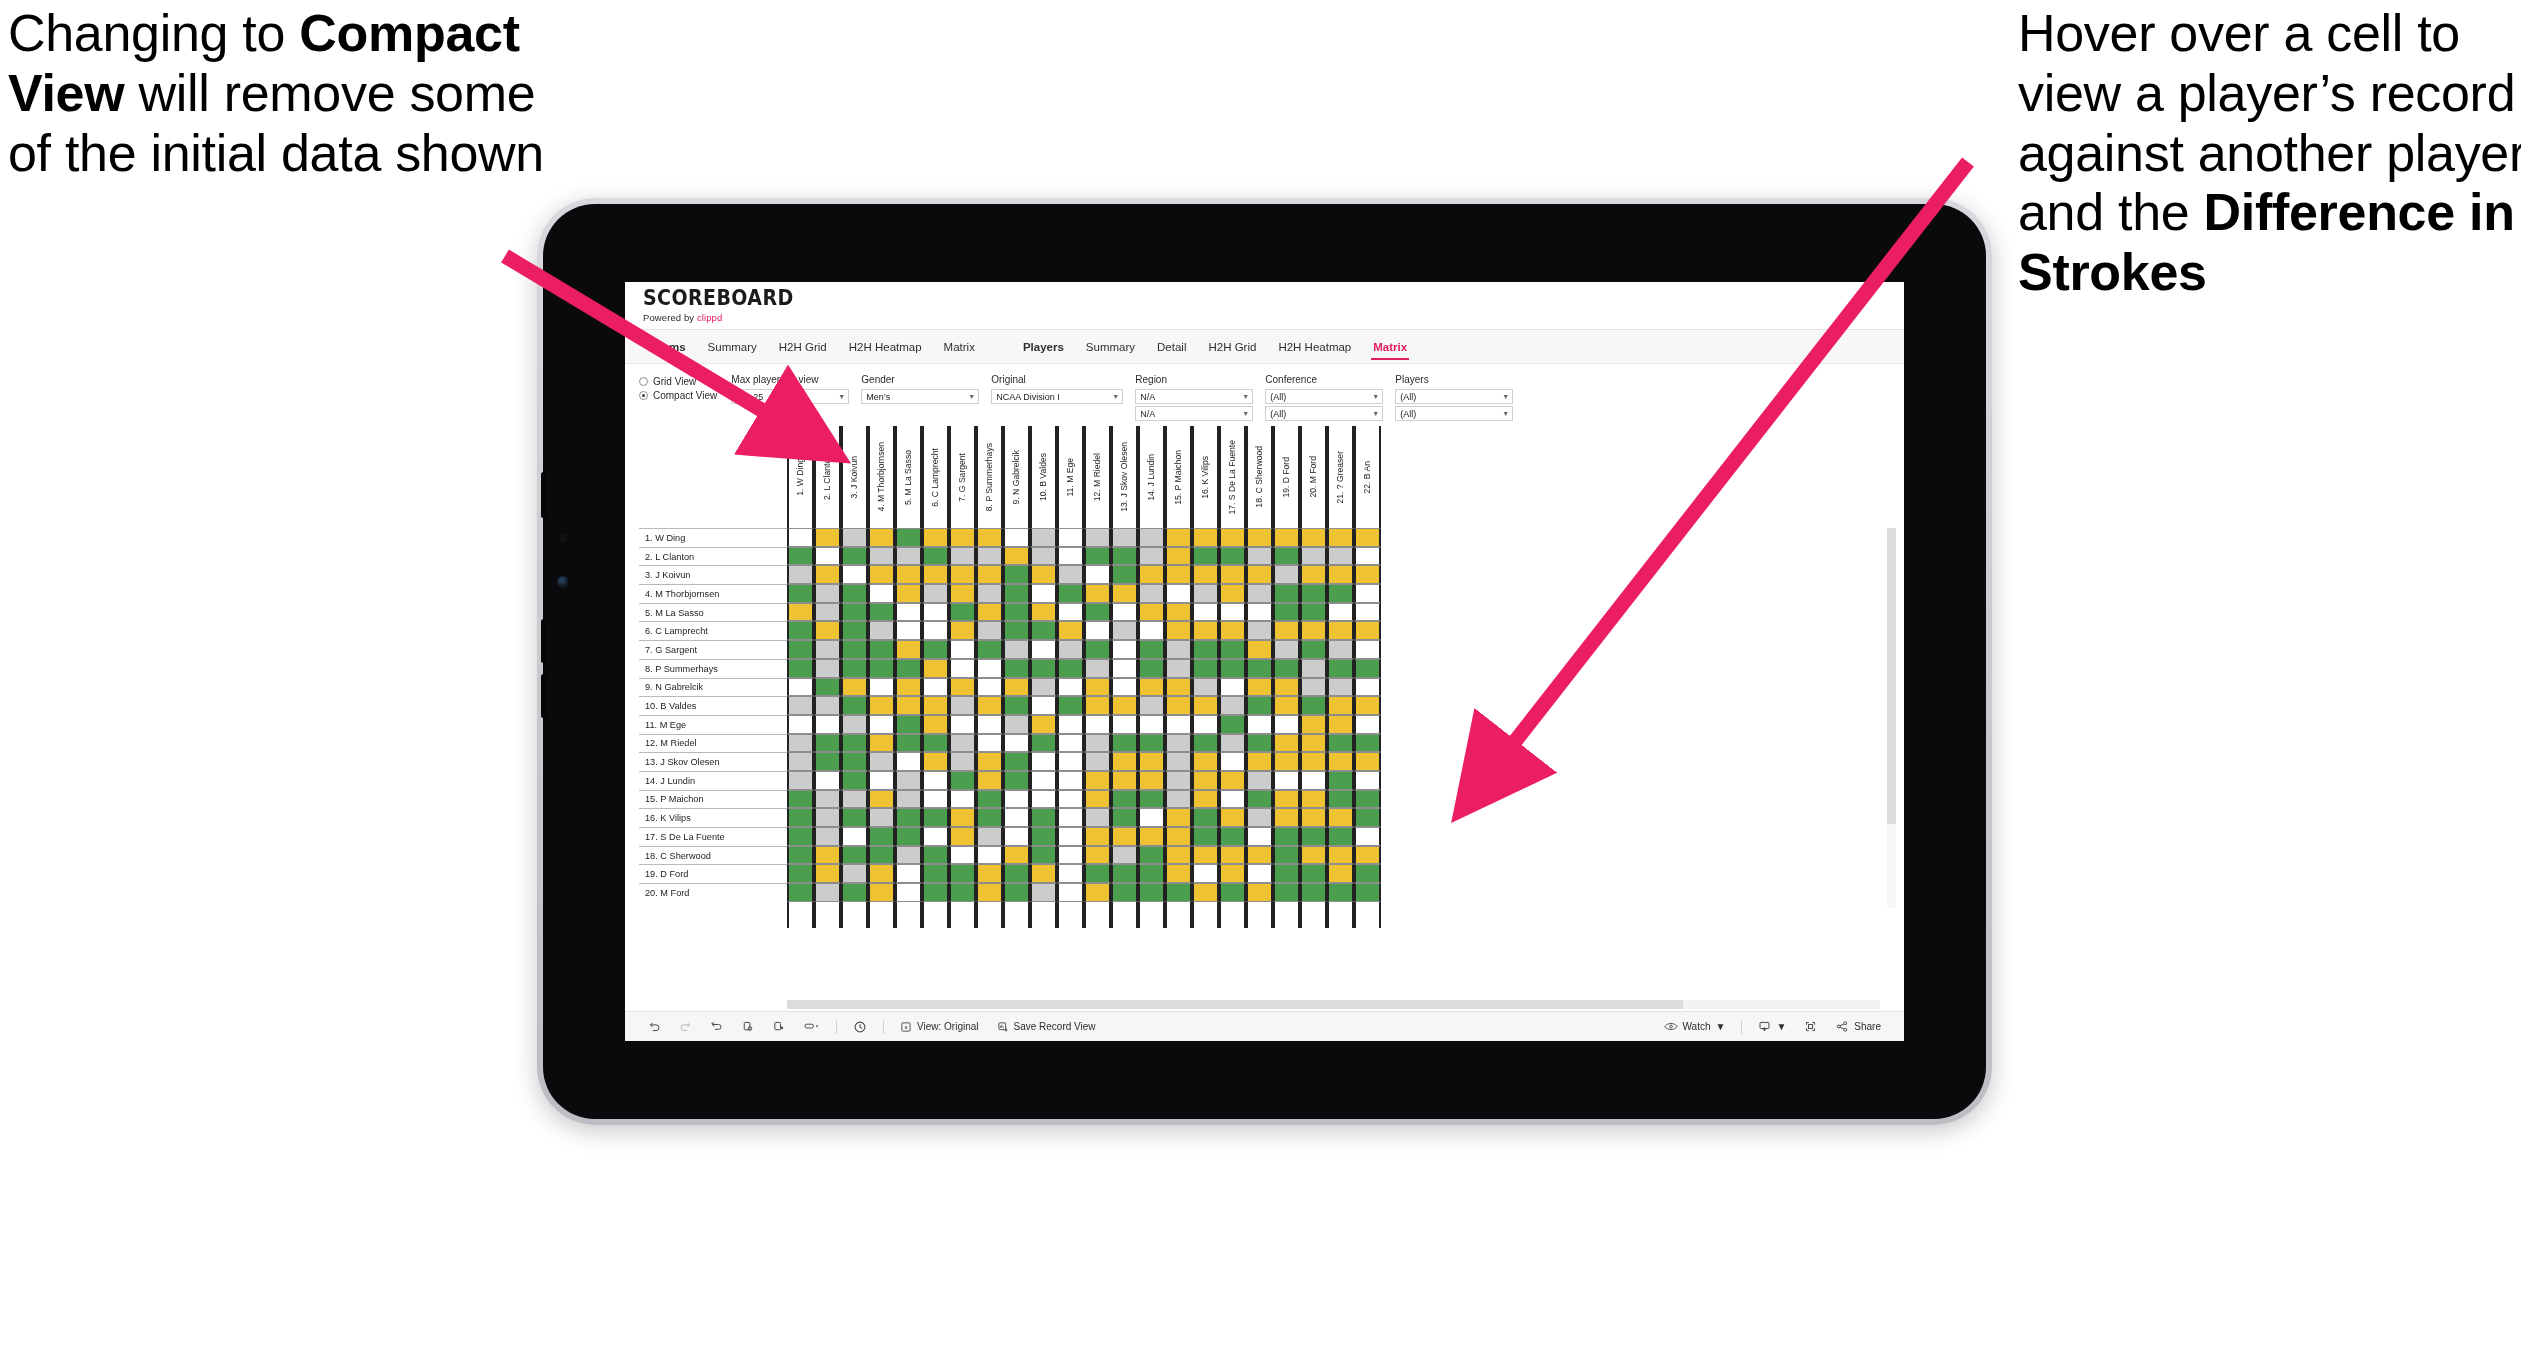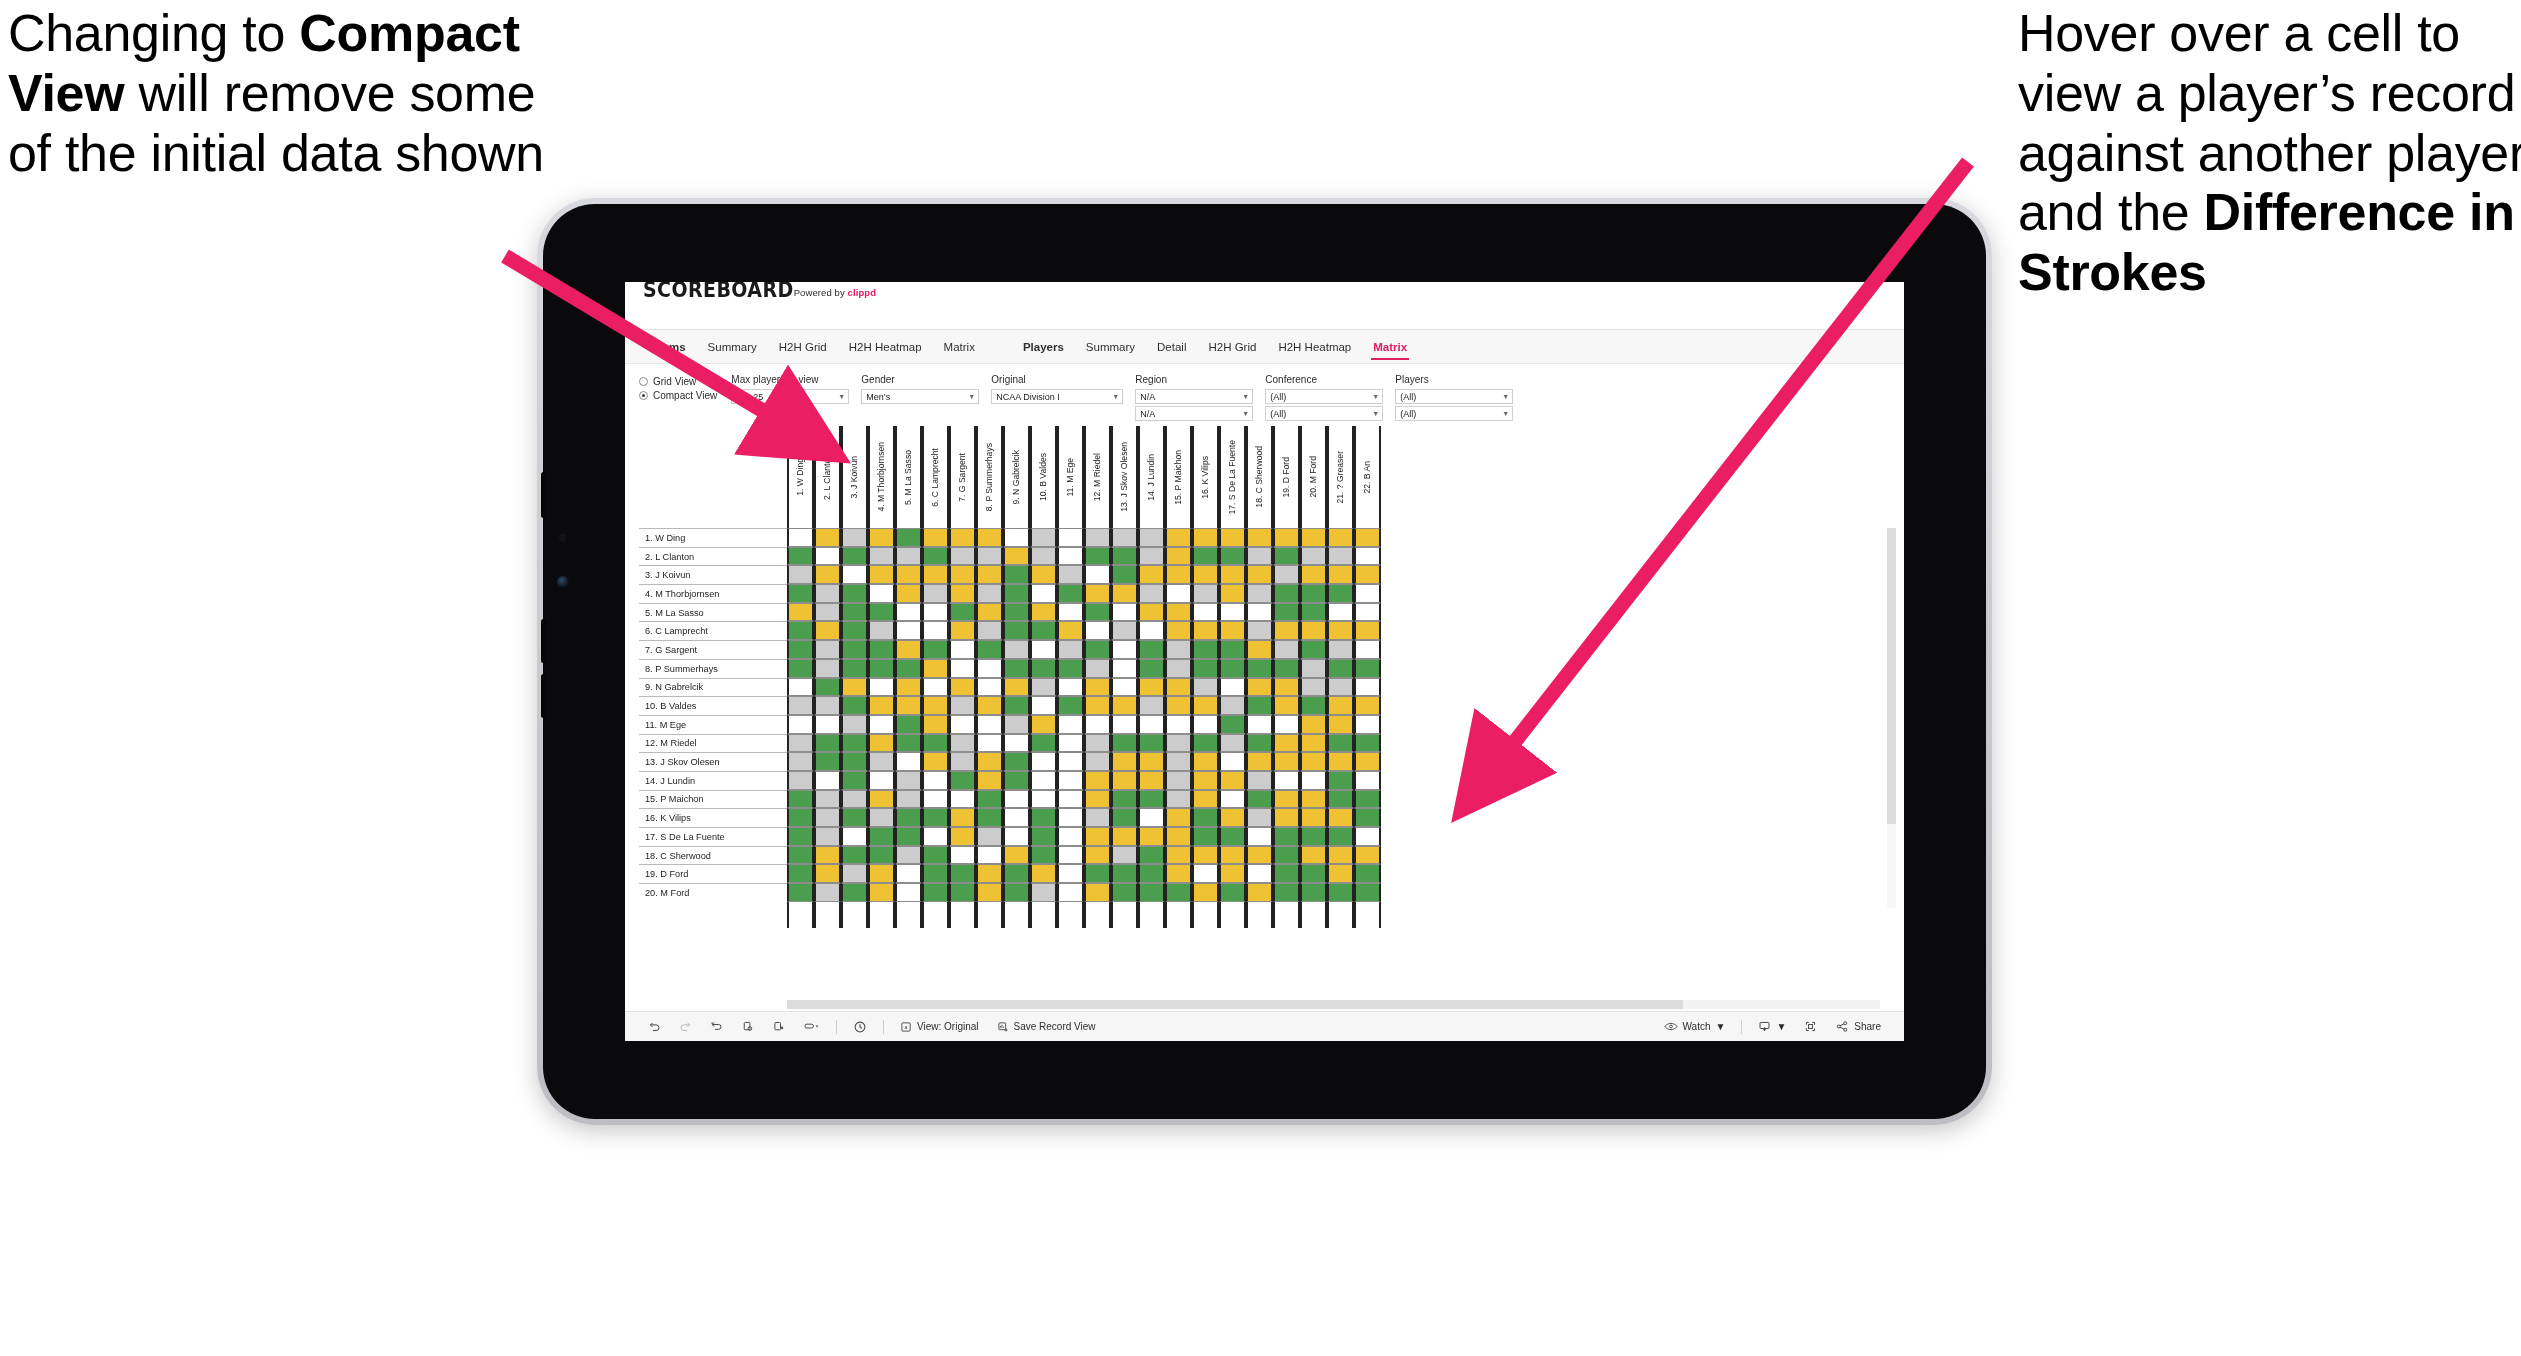--- a/index.html
+++ b/index.html
@@ -60,30 +60,30 @@
 
   
   .app-header {
     height: 48px;
     background: #ffffff;
     border-bottom: 1px solid #e3e3e3;
     display: flex; align-items: stretch;
     position: relative;
   }
   .brand {
-    display:flex; flex-direction:row; justify-content:center;
+    display:flex; flex-direction:column; justify-content:center;
     padding: 0 16px 0 18px; min-width: 150px;
   }
   .brand-word {
     font-family: "DejaVu Sans", sans-serif;
     font-weight: 700; font-size: 19px; letter-spacing: 0.4px;
     color:#1b1b1b; line-height: 1; transform: scaleY(1.12); transform-origin: left center;
   }
   .brand-sub { font-size: 9.5px; color:#2b2b2b; margin-top:5px; letter-spacing:.1px; }
-  .brand-sub .clippd { color:#e8195c; font-weight:700; }
+  .brand-sub .clippd { color:#e8195c; font-weight:400; }
 
   .topnav { display:flex; align-items:stretch; }
   .topnav .tab {
     display:flex; align-items:center; padding: 0 20px;
     font-size: 12.5px; color:#30302f; letter-spacing:.45px;
     border-bottom: 3px solid transparent;
     cursor: pointer; white-space: nowrap;
   }
   .topnav .tab.active { color:#1a1a1a; border-bottom-color:#e0205e; }
 

